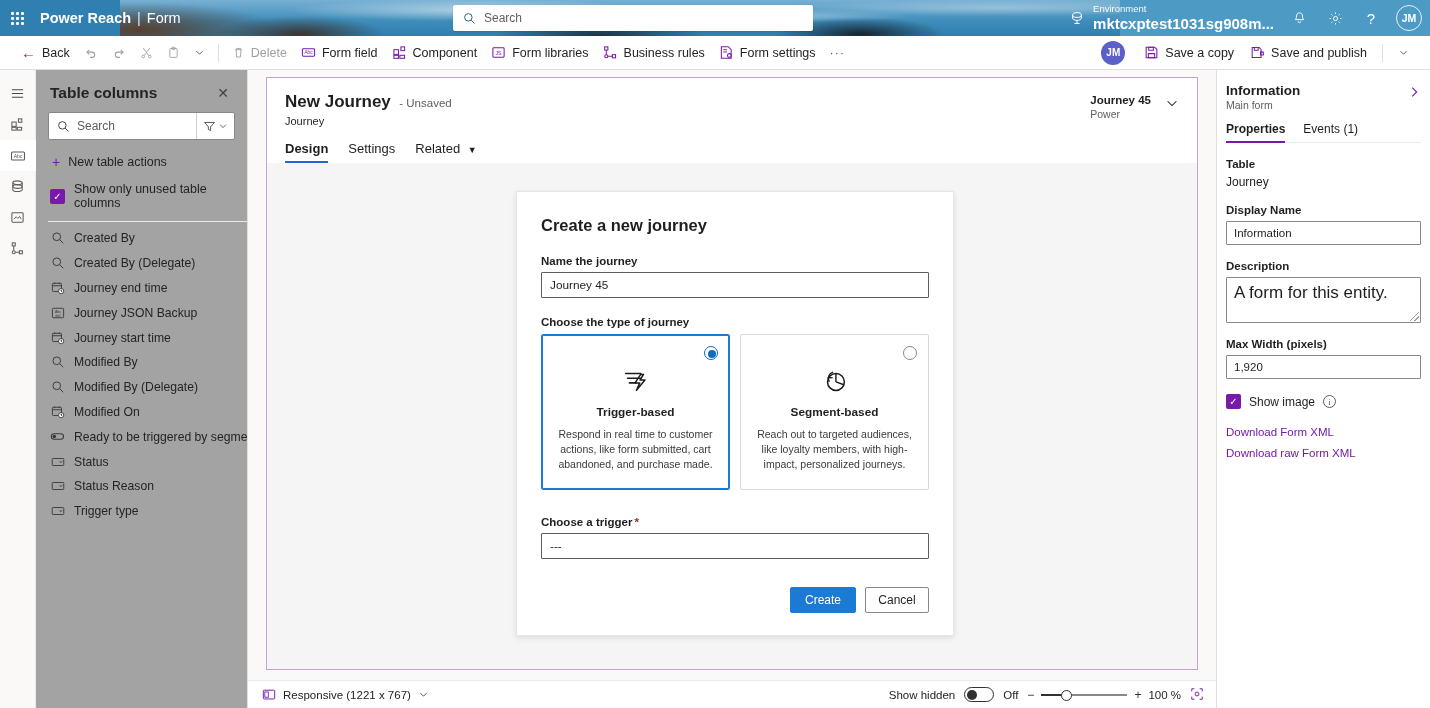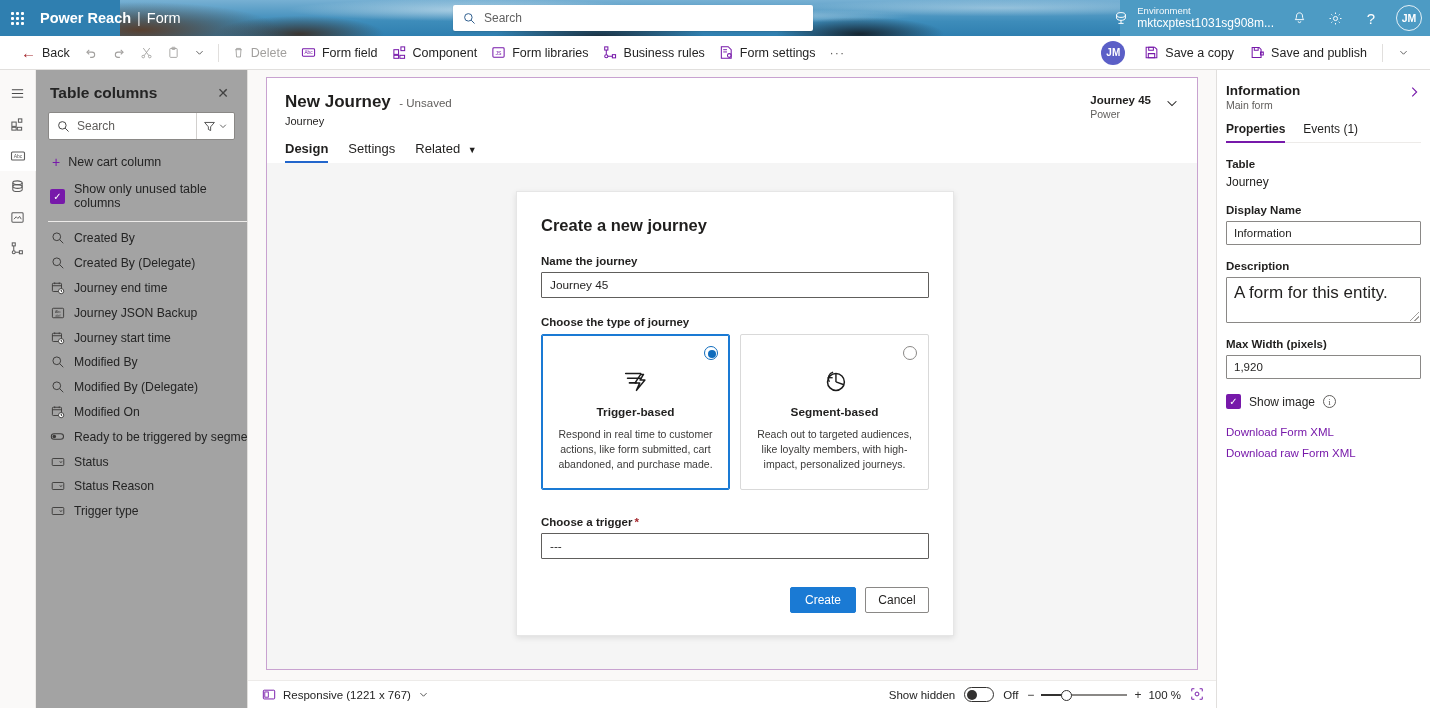--- a/index.html
+++ b/index.html
@@ -69,21 +69,21 @@
     cursor: text;
   }
   .suite-search .ph { font-size: 12px; color: #616161; margin-left: 8px; }
   .suite-right {
     position: absolute; z-index: 3; right: 8px; top: 0; height: 36px;
     display: flex; align-items: center; gap: 2px;
   }
   .env-box { display: flex; align-items: center; gap: 8px; padding: 0 6px; cursor: pointer; }
   .env-text { line-height: 1.15; color: #fff; }
   .env-text .l1 { font-size: 9.5px; opacity: .95; }
-  .env-text .l2 { font-size: 12px; font-weight: 400; text-align: right; }
+  .env-text .l2 { font-size: 15px; font-weight: 700; text-align: right; }
   .icon-btn {
     width: 34px; height: 36px; display: flex; align-items: center; justify-content: center;
     color: #fff; cursor: pointer;
   }
   .avatar-top {
     width: 26px; height: 26px; border-radius: 50%;
     border: 1px solid rgba(255,255,255,.85);
     color: #fff; font-size: 10.5px; font-weight: 600;
     display: flex; align-items: center; justify-content: center;
     margin-left: 6px; cursor: pointer;
@@ -574,21 +574,21 @@
         <svg width="13" height="13" viewBox="0 0 16 16">
           <path d="M2 3h12l-4.6 5.4V13L6.6 11.6V8.4z" fill="none" stroke="#424242" stroke-width="1.1"></path>
         </svg>
         <svg width="10" height="10" viewBox="0 0 16 16">
           <path d="M3.5 6 8 10.5 12.5 6" fill="none" stroke="#424242" stroke-width="1.3"></path>
         </svg>
       </div>
     </div>
     <div class="newcol">
       <span class="plus">+</span>
-      <span>New cart column</span>
+      <span>New table actions</span>
     </div>
     <div class="checkrow">
       <span class="cbx">✓</span>
       <span class="lbl">Show only unused table columns</span>
     </div>
     <div class="coldiv"></div>
     <div class="collist" id="collist">
         <div class="colitem">
           <span class="ic">
             <svg width="14" height="14" viewBox="0 0 16 16">

